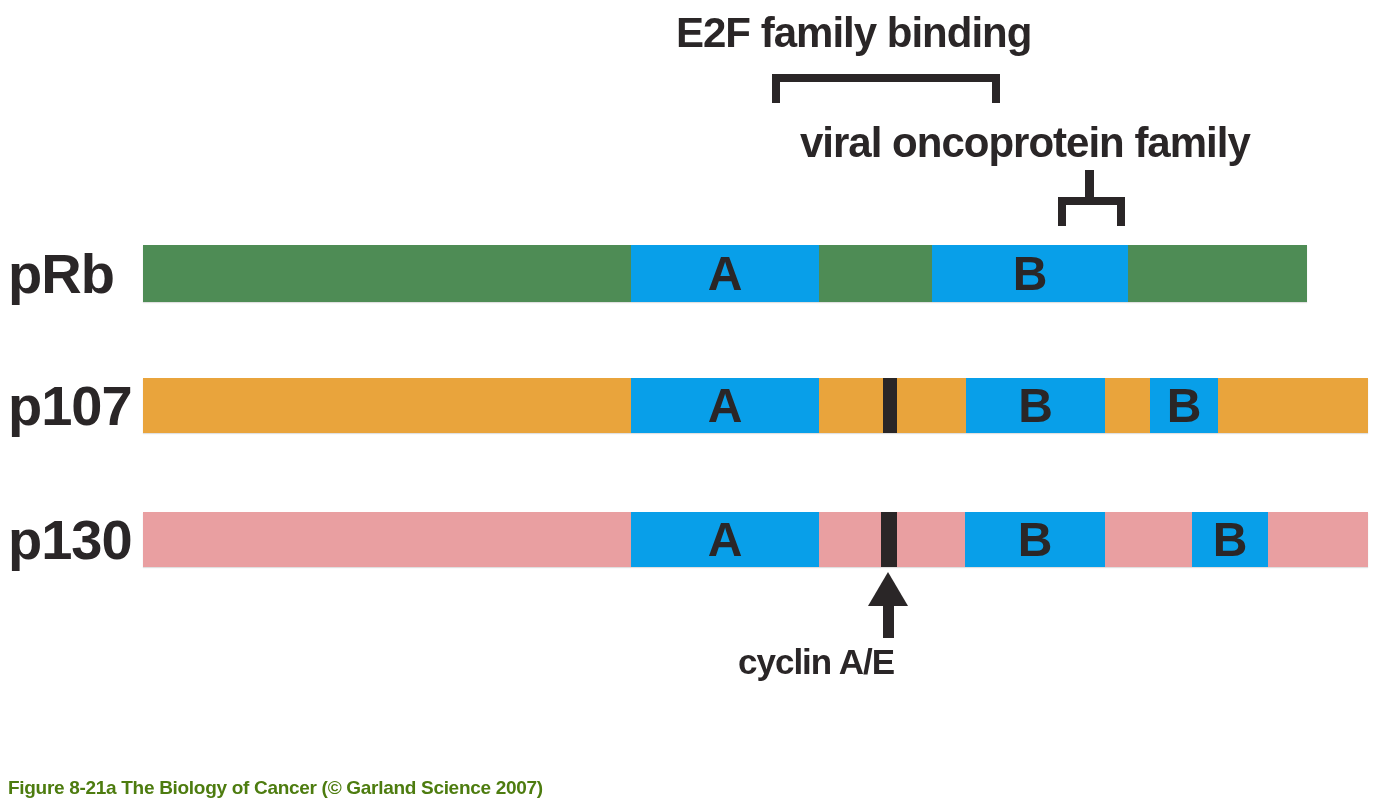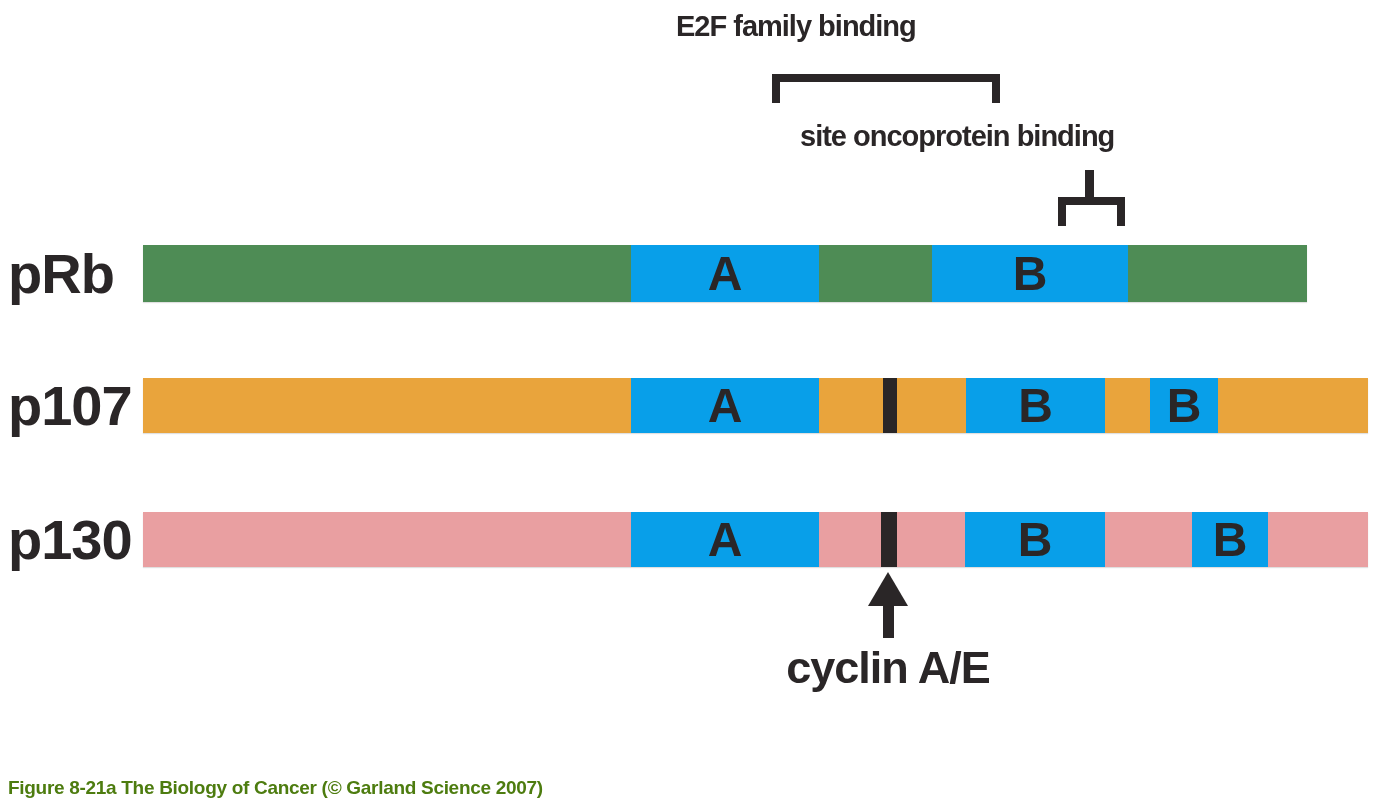--- a/index.html
+++ b/index.html
@@ -7,21 +7,21 @@
     --prb-green:#4E8C55;
     --p107-orange:#E9A43C;
     --p130-pink:#E99FA1;
     --ink:#2A2627;
   }
   *{margin:0;padding:0;box-sizing:border-box;}
   html,body{background:#ffffff;}
   body{font-family:"Liberation Sans","DejaVu Sans",sans-serif;}
   .figure{position:relative;width:1400px;height:801px;background:#ffffff;overflow:hidden;}
 
-  .heading{position:absolute;font-weight:bold;color:var(--ink);font-size:29px;line-height:1;white-space:nowrap;letter-spacing:-1px;}
+  .heading{position:absolute;font-weight:bold;color:var(--ink);font-size:42px;line-height:1;white-space:nowrap;letter-spacing:-1px;}
   .e2f-label{left:676px;top:12px;}
   .viral-label{left:800px;top:122px;}
 
   .e2f-bracket{position:absolute;left:772px;top:74px;width:228px;height:29px;
     border:8px solid var(--ink);border-bottom:none;}
   .viral-stem{position:absolute;left:1085px;top:170px;width:9px;height:31px;background:var(--ink);}
   .viral-bracket{position:absolute;left:1058px;top:197px;width:67px;height:29px;
     border:8px solid var(--ink);border-bottom:none;}
 
   .protein-label{position:absolute;left:8px;width:132px;display:flex;align-items:center;
@@ -52,35 +52,35 @@
   .p130-a{left:488px;width:188px;}
   .p130-stripe{left:738px;width:16px;}
   .p130-b1{left:822px;width:140px;}
   .p130-b2{left:1049px;width:76px;}
 
   .arrow-head{position:absolute;left:868px;top:572px;width:0;height:0;
     border-left:20px solid transparent;border-right:20px solid transparent;
     border-bottom:34px solid var(--ink);}
   .arrow-shaft{position:absolute;left:883px;top:602px;width:11px;height:36px;background:var(--ink);}
 
-  .cyclin-label{position:absolute;left:738px;top:641px;width:300px;text-align:center;
-    font-weight:bold;color:var(--ink);font-size:45px;line-height:1.22;letter-spacing:-1px;}
+  .cyclin-label{position:absolute;left:738px;top:641px;width:300px;text-align:left;
+    font-weight:bold;color:var(--ink);font-size:35px;line-height:1.22;letter-spacing:-1px;}
 
   .caption{position:absolute;left:8px;top:777px;font-weight:bold;color:#4d7c0f;
     font-size:19px;letter-spacing:-0.3px;white-space:nowrap;}
 </style>
 </head>
 <body>
 
 <div class="figure">
 
   <div class="heading e2f-label">E2F family binding</div>
   <div class="e2f-bracket"></div>
 
-  <div class="heading viral-label">site oncoprotein binding</div>
+  <div class="heading viral-label">viral oncoprotein family</div>
   <div class="viral-stem"></div>
   <div class="viral-bracket"></div>
 
   <div class="protein-label label-prb">pRb</div>
   <div class="bar bar-prb">
     <div class="domain prb-a">A</div>
     <div class="domain prb-b">B</div>
   </div>
 
   <div class="protein-label label-p107">p107</div>

